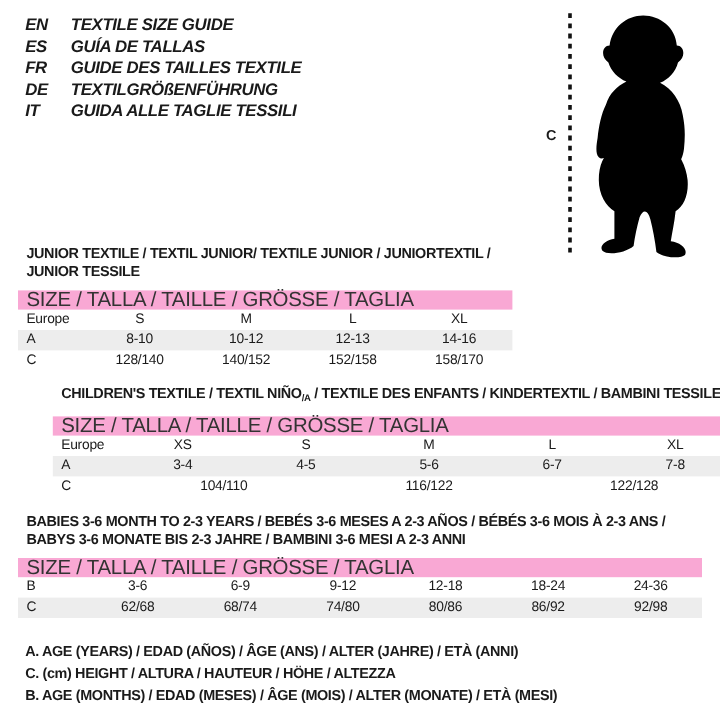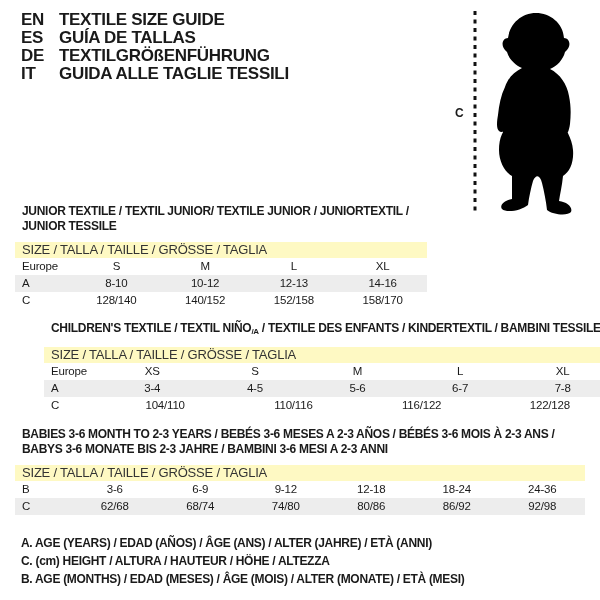--- a/index.html
+++ b/index.html
@@ -8,21 +8,21 @@
     width: 600px;
     height: 600px;
     background: #ffffff;
     font-family: "Liberation Sans", sans-serif;
     color: #1a1a1a;
     overflow: hidden;
   }
 
   
   .lang { position: absolute; top: 11px; left: 21px; }
-  .lang-row { display: flex; line-height: 18px; font-size: 17px; font-weight: bold; letter-spacing: -0.3px; }
+  .lang-row { display: flex; line-height: 18px; font-size: 14px; font-weight: bold; letter-spacing: -0.3px; font-style: italic; }
   .lang-code { width: 38px; }
 
   
   .figure { position: absolute; top: 5px; left: 448px; width: 142px; height: 212px; }
   .measure-c {
     position: absolute; left: 7px; top: 101px;
     font-size: 12px; font-weight: bold;
   }
   .figure svg { position: absolute; top: 0; left: 0; }
 
@@ -33,23 +33,23 @@
   #sec3 { top: 427px; width: 570px; }
   .sec-title {
     margin-left: 7px;
     font-size: 12px; font-weight: bold; letter-spacing: -0.3px;
     line-height: 15px;
   }
   .sec-title .subscript { font-size: 8px; vertical-align: -2px; }
   .thead {
     margin-top: 8px;
     height: 16px; line-height: 16px;
-    background: #fef9c3;
+    background: #f9a8d4;
     padding-left: 7px;
-    font-size: 13px; letter-spacing: -0.2px;
+    font-size: 17px; letter-spacing: -0.2px;
     color: #333333;
   }
   .trow { display: flex; height: 17px; line-height: 17px; font-size: 11.5px; letter-spacing: -0.2px; justify-content: center; }
   .trow.shaded { background: #ededed; }
   .cell-label { width: 50px; padding-left: 7px; }
   .cell { flex: 1; text-align: center; }
 
   
   .notes { position: absolute; top: 534px; left: 21px; }
   .note-line { line-height: 18px; font-size: 12px; font-weight: bold; letter-spacing: -0.3px; }
@@ -60,20 +60,24 @@
 <div class="page">
 
   <div class="lang">
     <div class="lang-row">
       <span class="lang-code">EN</span>
       <span class="lang-label">TEXTILE SIZE GUIDE</span>
     </div>
     <div class="lang-row">
       <span class="lang-code">ES</span>
       <span class="lang-label">GUÍA DE TALLAS</span>
+    </div>
+    <div class="lang-row">
+      <span class="lang-code">FR</span>
+      <span class="lang-label">GUIDE DES TAILLES TEXTILE</span>
     </div>
     <div class="lang-row">
       <span class="lang-code">DE</span>
       <span class="lang-label">TEXTILGRÖßENFÜHRUNG</span>
     </div>
     <div class="lang-row">
       <span class="lang-code">IT</span>
       <span class="lang-label">GUIDA ALLE TAGLIE TESSILI</span>
     </div>
   </div>
@@ -156,21 +160,20 @@
       <div class="cell-label">A</div>
       <div class="cell">3-4</div>
       <div class="cell">4-5</div>
       <div class="cell">5-6</div>
       <div class="cell">6-7</div>
       <div class="cell">7-8</div>
     </div>
     <div class="trow">
       <div class="cell-label">C</div>
       <div class="cell">104/110</div>
-      <div class="cell">110/116</div>
       <div class="cell">116/122</div>
       <div class="cell">122/128</div>
     </div>
   </div>
 
   <div class="section" id="sec3">
     <div class="sec-title">BABIES 3-6 MONTH TO 2-3 YEARS / BEBÉS 3-6 MESES A 2-3 AÑOS / BÉBÉS 3-6 MOIS À 2-3 ANS /</div>
     <div class="sec-title">BABYS 3-6 MONATE BIS 2-3 JAHRE / BAMBINI 3-6 MESI A 2-3 ANNI</div>
     <div class="thead">SIZE / TALLA / TAILLE / GRÖSSE / TAGLIA</div>
     <div class="trow">

